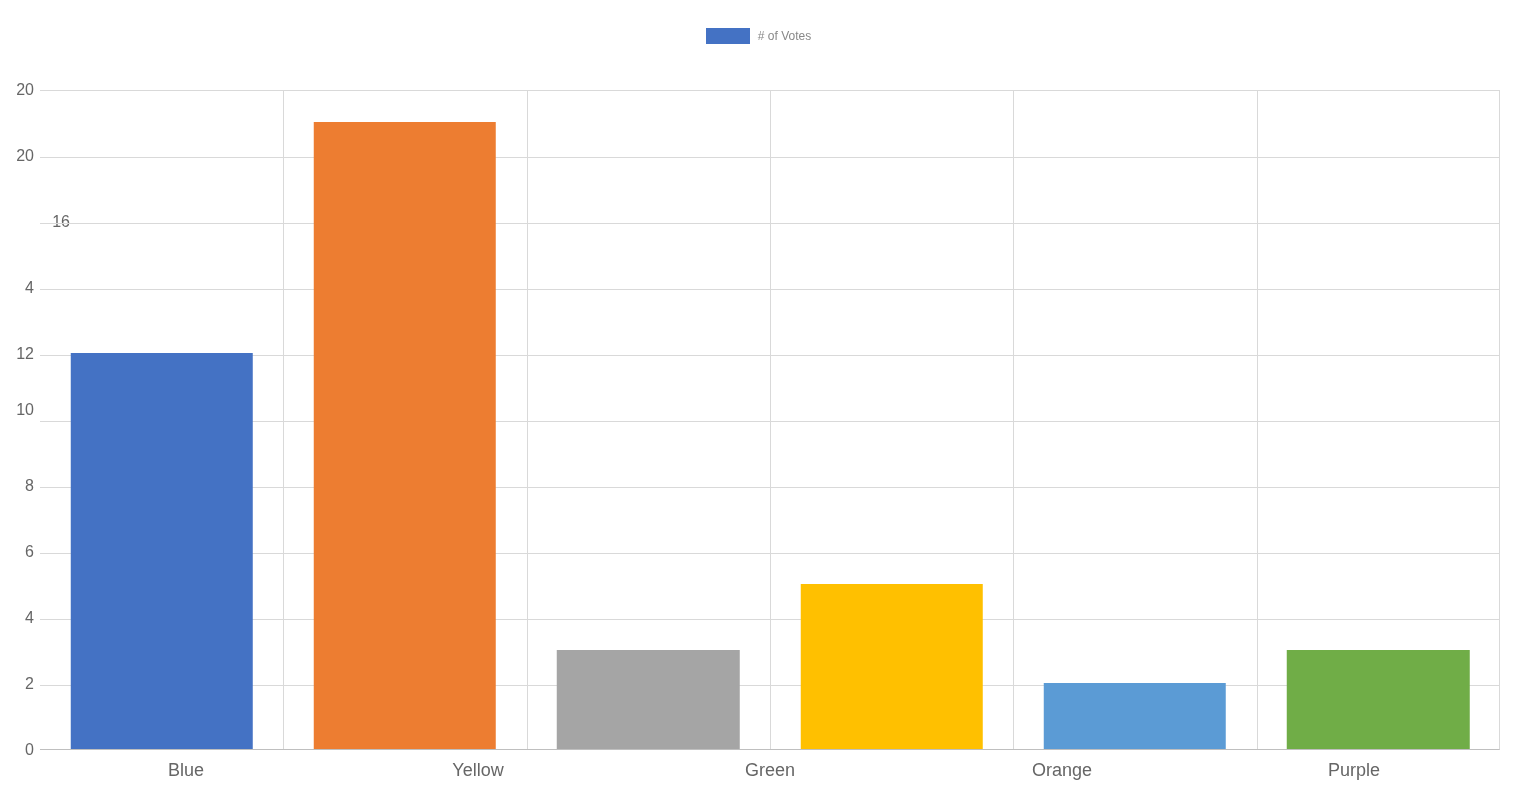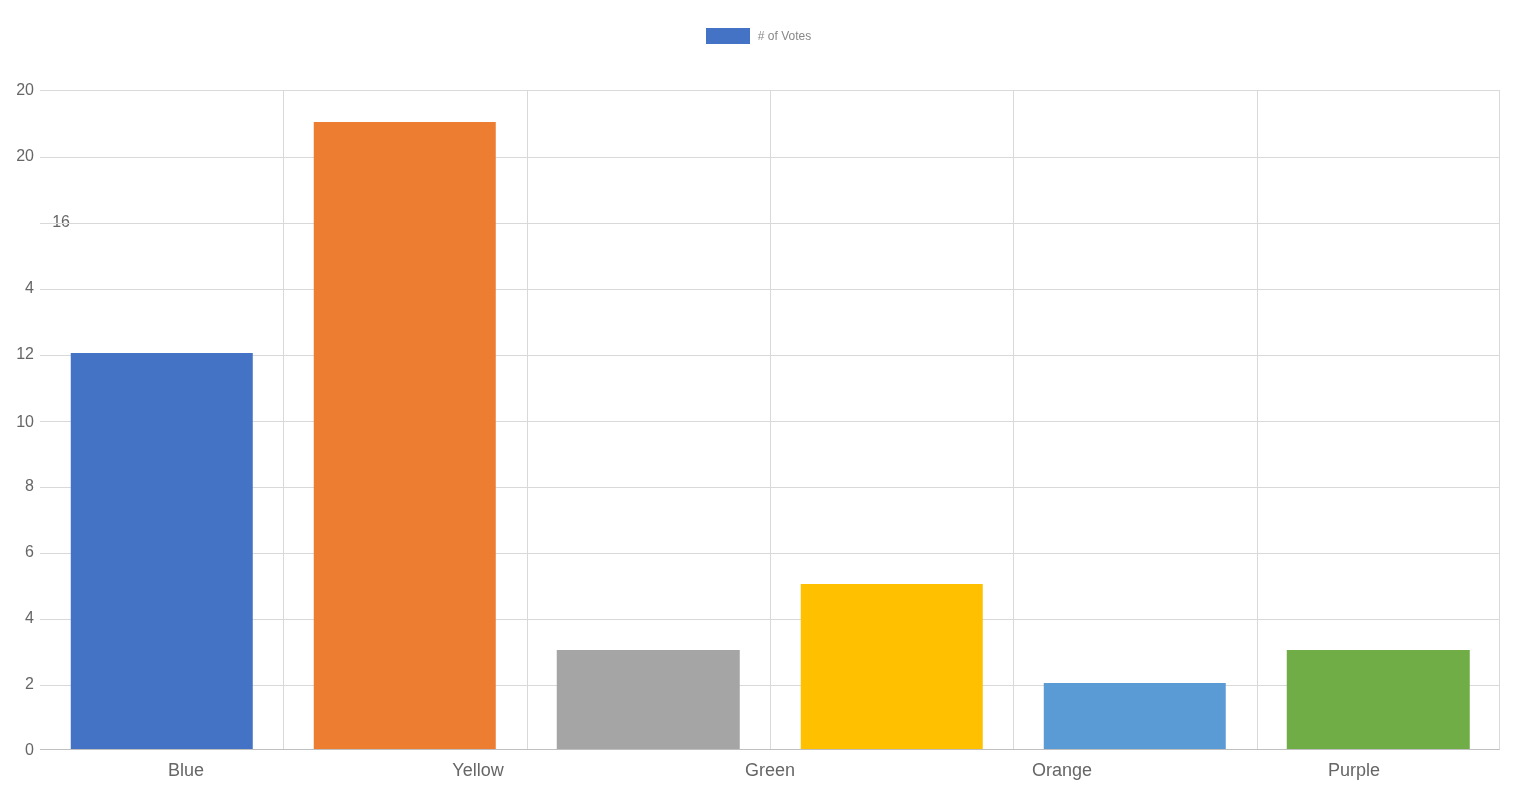--- a/index.html
+++ b/index.html
@@ -118,21 +118,21 @@
     <span class="legend-swatch" style="background:#4472c4"></span>
     <span># of Votes</span>
   </div>
 
   <div id="y-ticks-container">
       <div class="y-tick" style="top: 750px;">0</div>
       <div class="y-tick" style="top: 684px;">2</div>
       <div class="y-tick" style="top: 618px;">4</div>
       <div class="y-tick" style="top: 552px;">6</div>
       <div class="y-tick" style="top: 486px;">8</div>
-      <div class="y-tick" style="top: 422px;">10</div>
+      <div class="y-tick" style="top: 410px;">10</div>
       <div class="y-tick" style="top: 354px;">12</div>
       <div class="y-tick" style="top: 288px;">4</div>
       <div class="y-tick" style="top: 222px; padding-left: 36px;">16</div>
       <div class="y-tick" style="top: 156px;">20</div>
       <div class="y-tick" style="top: 90px;">20</div>
     </div>
 
   <div class="plot" id="plot">
 
   <div class="hgrid" style="top: 594px;"></div>

